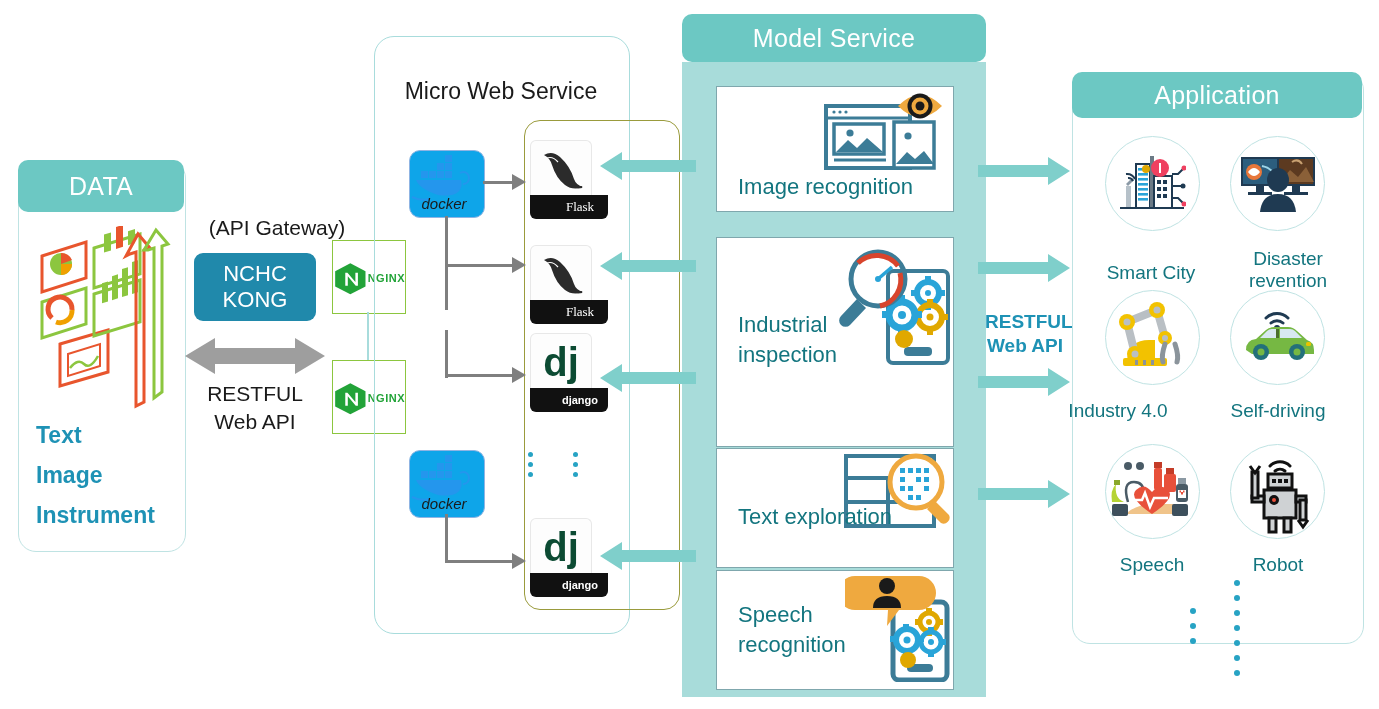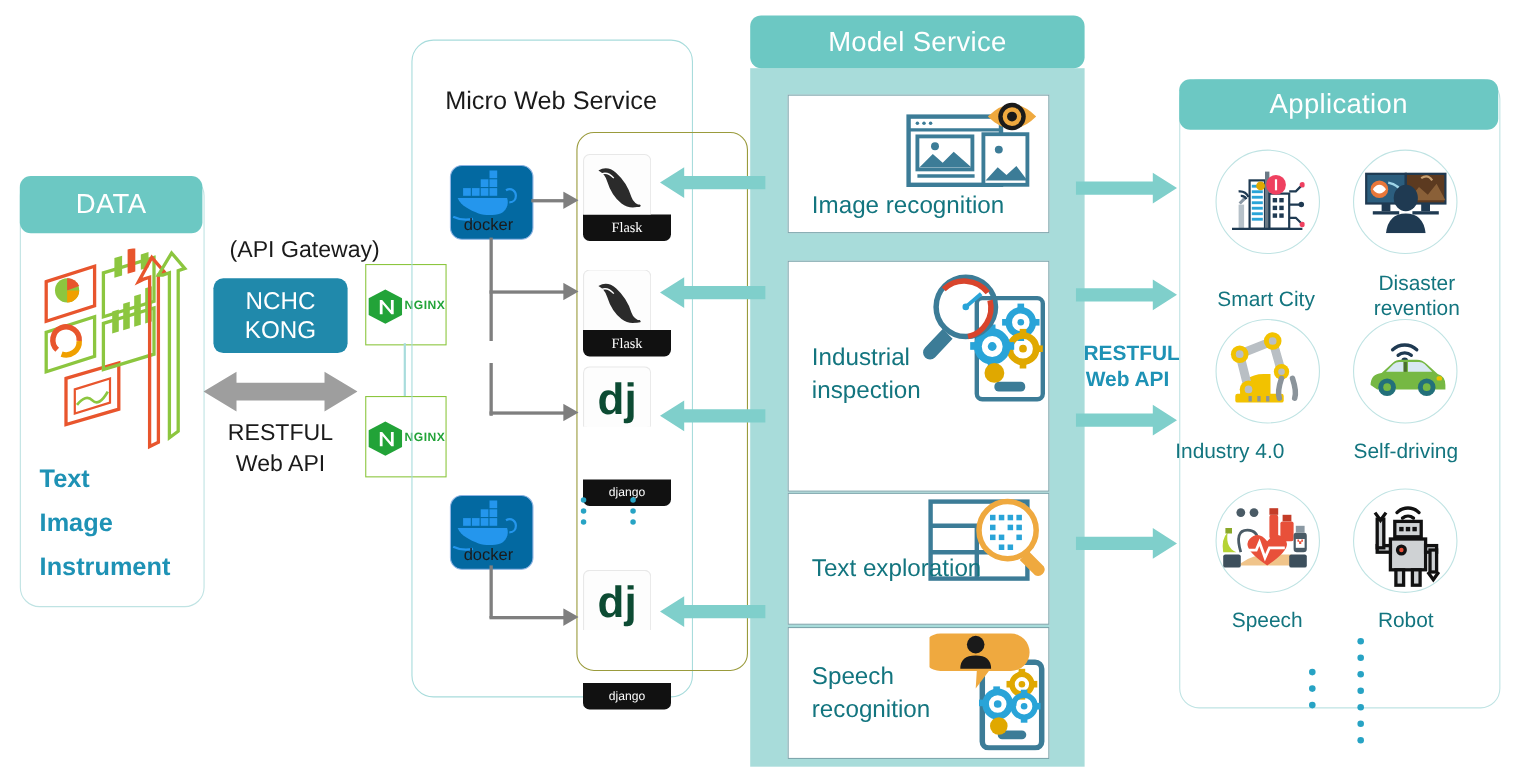--- a/index.html
+++ b/index.html
@@ -29,31 +29,31 @@
   .nginx-box{position:absolute;width:72px;height:72px;border:1.4px solid #8cc63f;border-radius:0;background:#fff;
        display:flex;flex-direction:row;align-items:center;justify-content:center;}
   #nginx1{left:332px;top:240px;}
   #nginx2{left:332px;top:360px;}
 
   
   #mws-panel{left:374px;top:36px;width:254px;height:596px;border:1.4px solid #a8dcdc;border-radius:20px;}
   #mws-title{left:374px;top:78px;width:254px;text-align:center;font-size:23px;color:#1a1a1a;}
   #mws-inner{left:524px;top:120px;width:154px;height:488px;border:1.4px solid #9a9b3c;border-radius:16px;background:transparent;}
 
-  .docker-box{position:absolute;width:74px;height:66px;border:1.3px solid #8fb4e3;border-radius:11px;background:#0369a1;}
+  .docker-box{position:absolute;width:74px;height:66px;border:1.3px solid #8fb4e3;border-radius:11px;background:#0ea5e9;font-style:italic;}
   #docker1{left:409px;top:150px;}
   #docker2{left:409px;top:450px;}
 
   .stack-box{position:absolute;width:60px;height:78px;}
   .stack-top{width:60px;height:54px;background:#fdfdfd;border:1px solid #e8e8e8;border-bottom:none;
        border-radius:6px 6px 0 0;position:relative;overflow:hidden;}
-  .stack-bot{width:80px;height:24px;background:#111;border-radius:0 0 6px 6px;color:#fff;
+  .stack-bot{width:56px;height:24px;background:#111;border-radius:0 0 6px 6px;color:#fff;
        display:flex;align-items:center;justify-content:center;font-size:13px;
-       font-family:"Liberation Serif","DejaVu Serif",serif;}
-  .stack-bot.dj{font-family:"Liberation Sans",sans-serif;font-size:11px;font-weight:normal;margin-top:48px;}
+       font-family:"Liberation Serif","DejaVu Serif",serif;padding-left:22px;}
+  .stack-bot.dj{font-family:"Liberation Sans",sans-serif;font-size:11px;font-weight:bold;}
 
   .dots-v{position:absolute;display:flex;flex-direction:column;gap:5px;}
   .dots-v i{width:5px;height:5px;border-radius:50%;background:#27a3c4;display:block;}
 
   
   #ms-header{left:682px;top:14px;width:304px;height:48px;font-size:25px;}
   #ms-body{left:682px;top:62px;width:304px;height:635px;background:#a8dcda;}
   .ms-card{position:absolute;left:716px;width:236px;background:#ffffff;border:1.3px solid #7fa7ad;}
   .ms-card-label{position:absolute;color:#13757f;font-size:22px;line-height:30px;}
 

